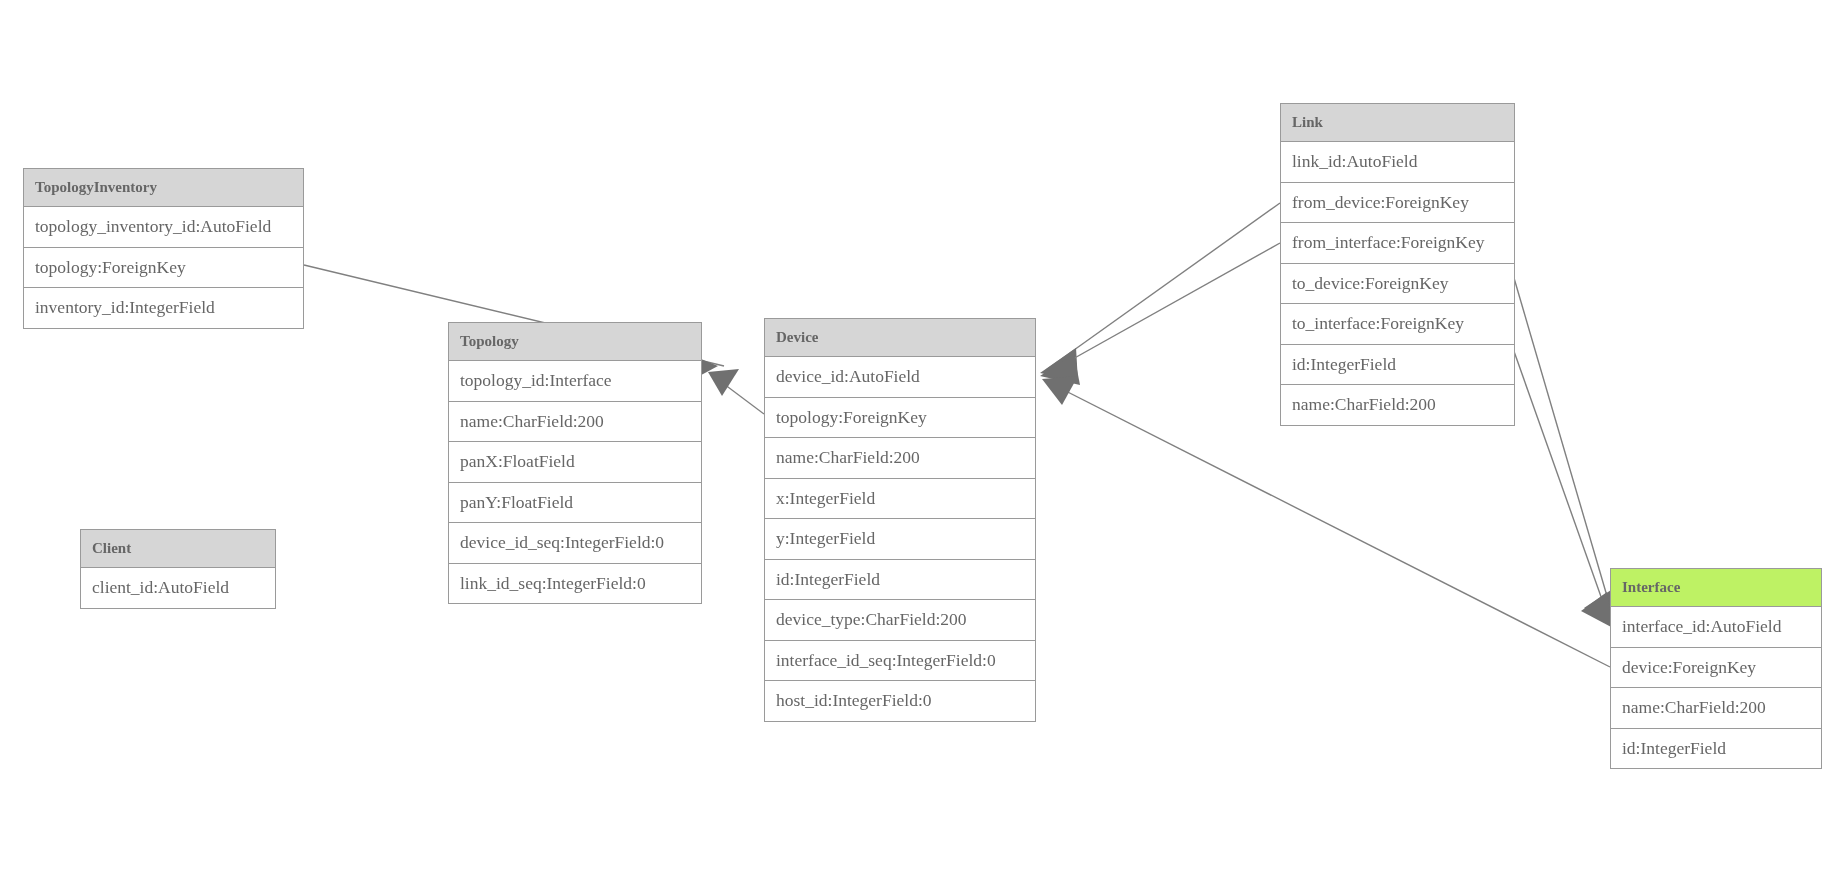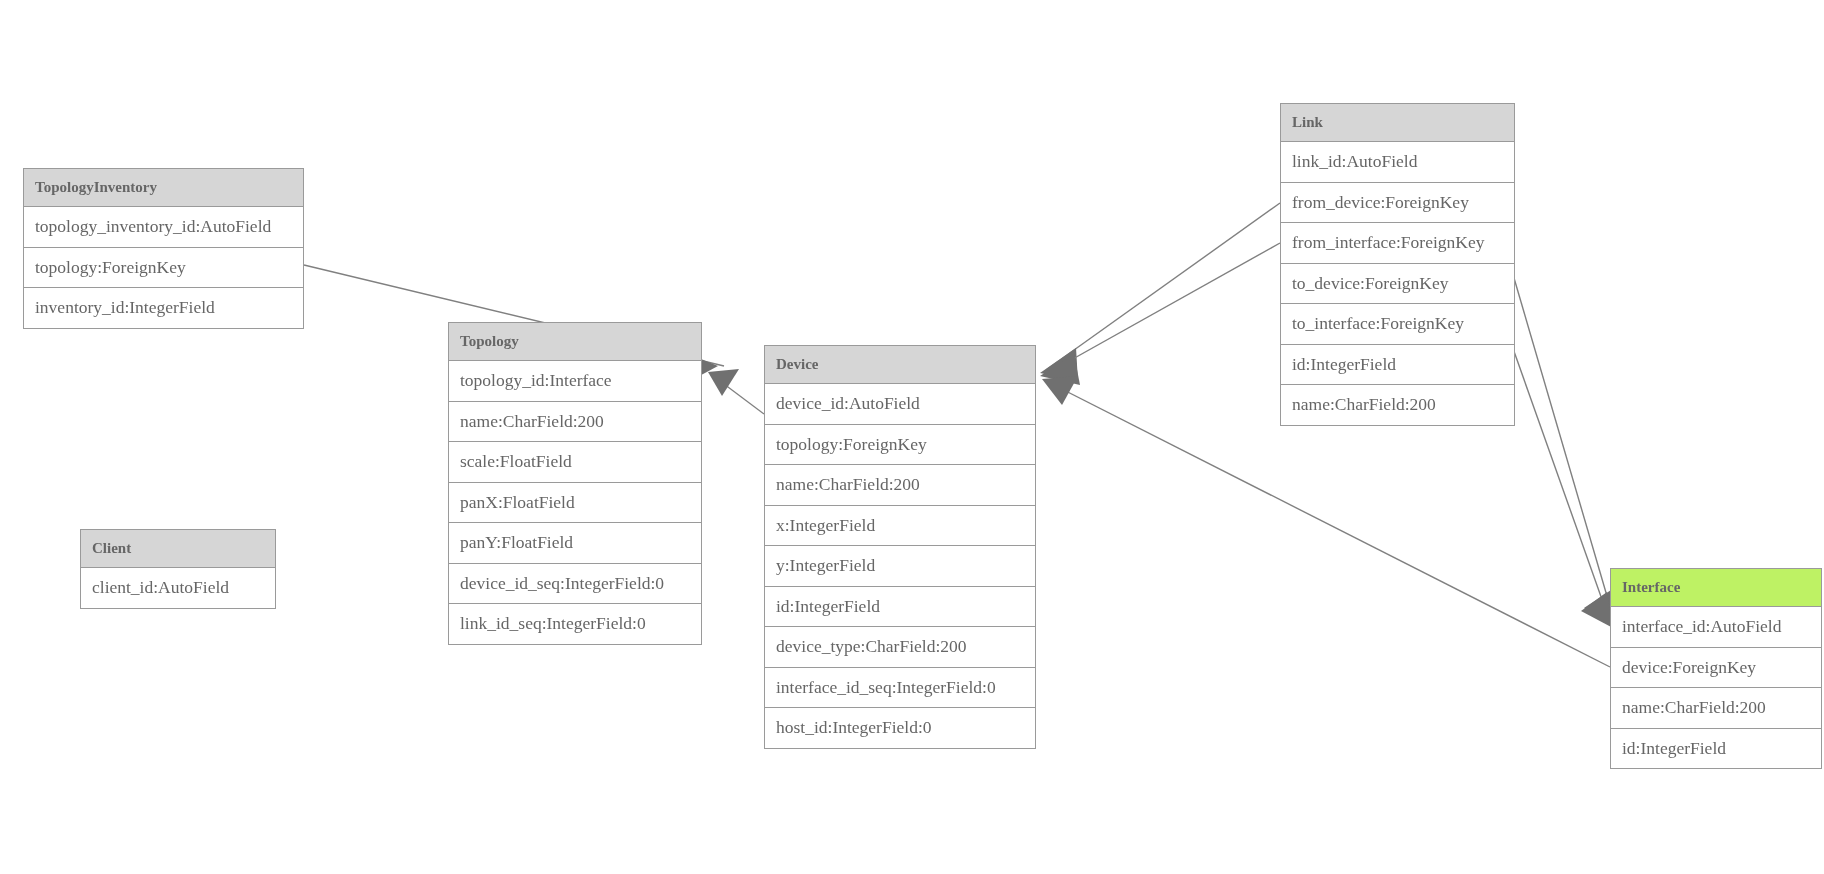--- a/index.html
+++ b/index.html
@@ -95,31 +95,30 @@
 <div class="entity" style="left: 23px; top: 168px; width: 281px; border-color: rgb(154, 154, 154);">
       <div class="entity-title" style="background: rgb(214, 214, 214); color: rgb(102, 102, 102); border-bottom-color: rgb(154, 154, 154);">TopologyInventory</div>
       <div class="entity-field" style="color: rgb(102, 102, 102); border-bottom-color: rgb(154, 154, 154);">topology_inventory_id:AutoField</div>
       <div class="entity-field" style="color: rgb(102, 102, 102); border-bottom-color: rgb(154, 154, 154);">topology:ForeignKey</div>
       <div class="entity-field" style="color: rgb(102, 102, 102); border-bottom-color: rgb(154, 154, 154);">inventory_id:IntegerField</div>
     </div>
     <div class="entity" style="left: 448px; top: 322px; width: 254px; border-color: rgb(154, 154, 154);">
       <div class="entity-title" style="background: rgb(214, 214, 214); color: rgb(102, 102, 102); border-bottom-color: rgb(154, 154, 154);">Topology</div>
       <div class="entity-field" style="color: rgb(102, 102, 102); border-bottom-color: rgb(154, 154, 154);">topology_id:Interface</div>
       <div class="entity-field" style="color: rgb(102, 102, 102); border-bottom-color: rgb(154, 154, 154);">name:CharField:200</div>
-      <div class="entity-field" style="color: rgb(102, 102, 102); border-bottom-color: rgb(154, 154, 154);">scale:FloatField</div>
       <div class="entity-field" style="color: rgb(102, 102, 102); border-bottom-color: rgb(154, 154, 154);">panX:FloatField</div>
       <div class="entity-field" style="color: rgb(102, 102, 102); border-bottom-color: rgb(154, 154, 154);">panY:FloatField</div>
       <div class="entity-field" style="color: rgb(102, 102, 102); border-bottom-color: rgb(154, 154, 154);">device_id_seq:IntegerField:0</div>
       <div class="entity-field" style="color: rgb(102, 102, 102); border-bottom-color: rgb(154, 154, 154);">link_id_seq:IntegerField:0</div>
     </div>
     <div class="entity" style="left: 80px; top: 529px; width: 196px; border-color: rgb(154, 154, 154);">
       <div class="entity-title" style="background: rgb(214, 214, 214); color: rgb(102, 102, 102); border-bottom-color: rgb(154, 154, 154);">Client</div>
       <div class="entity-field" style="color: rgb(102, 102, 102); border-bottom-color: rgb(154, 154, 154);">client_id:AutoField</div>
     </div>
-    <div class="entity" style="left: 764px; top: 318px; width: 272px; border-color: rgb(154, 154, 154); margin-top: 27px;">
+    <div class="entity" style="left: 764px; top: 318px; width: 272px; border-color: rgb(154, 154, 154);">
       <div class="entity-title" style="background: rgb(214, 214, 214); color: rgb(102, 102, 102); border-bottom-color: rgb(154, 154, 154);">Device</div>
       <div class="entity-field" style="color: rgb(102, 102, 102); border-bottom-color: rgb(154, 154, 154);">device_id:AutoField</div>
       <div class="entity-field" style="color: rgb(102, 102, 102); border-bottom-color: rgb(154, 154, 154);">topology:ForeignKey</div>
       <div class="entity-field" style="color: rgb(102, 102, 102); border-bottom-color: rgb(154, 154, 154);">name:CharField:200</div>
       <div class="entity-field" style="color: rgb(102, 102, 102); border-bottom-color: rgb(154, 154, 154);">x:IntegerField</div>
       <div class="entity-field" style="color: rgb(102, 102, 102); border-bottom-color: rgb(154, 154, 154);">y:IntegerField</div>
       <div class="entity-field" style="color: rgb(102, 102, 102); border-bottom-color: rgb(154, 154, 154);">id:IntegerField</div>
       <div class="entity-field" style="color: rgb(102, 102, 102); border-bottom-color: rgb(154, 154, 154);">device_type:CharField:200</div>
       <div class="entity-field" style="color: rgb(102, 102, 102); border-bottom-color: rgb(154, 154, 154);">interface_id_seq:IntegerField:0</div>
       <div class="entity-field" style="color: rgb(102, 102, 102); border-bottom-color: rgb(154, 154, 154);">host_id:IntegerField:0</div>

